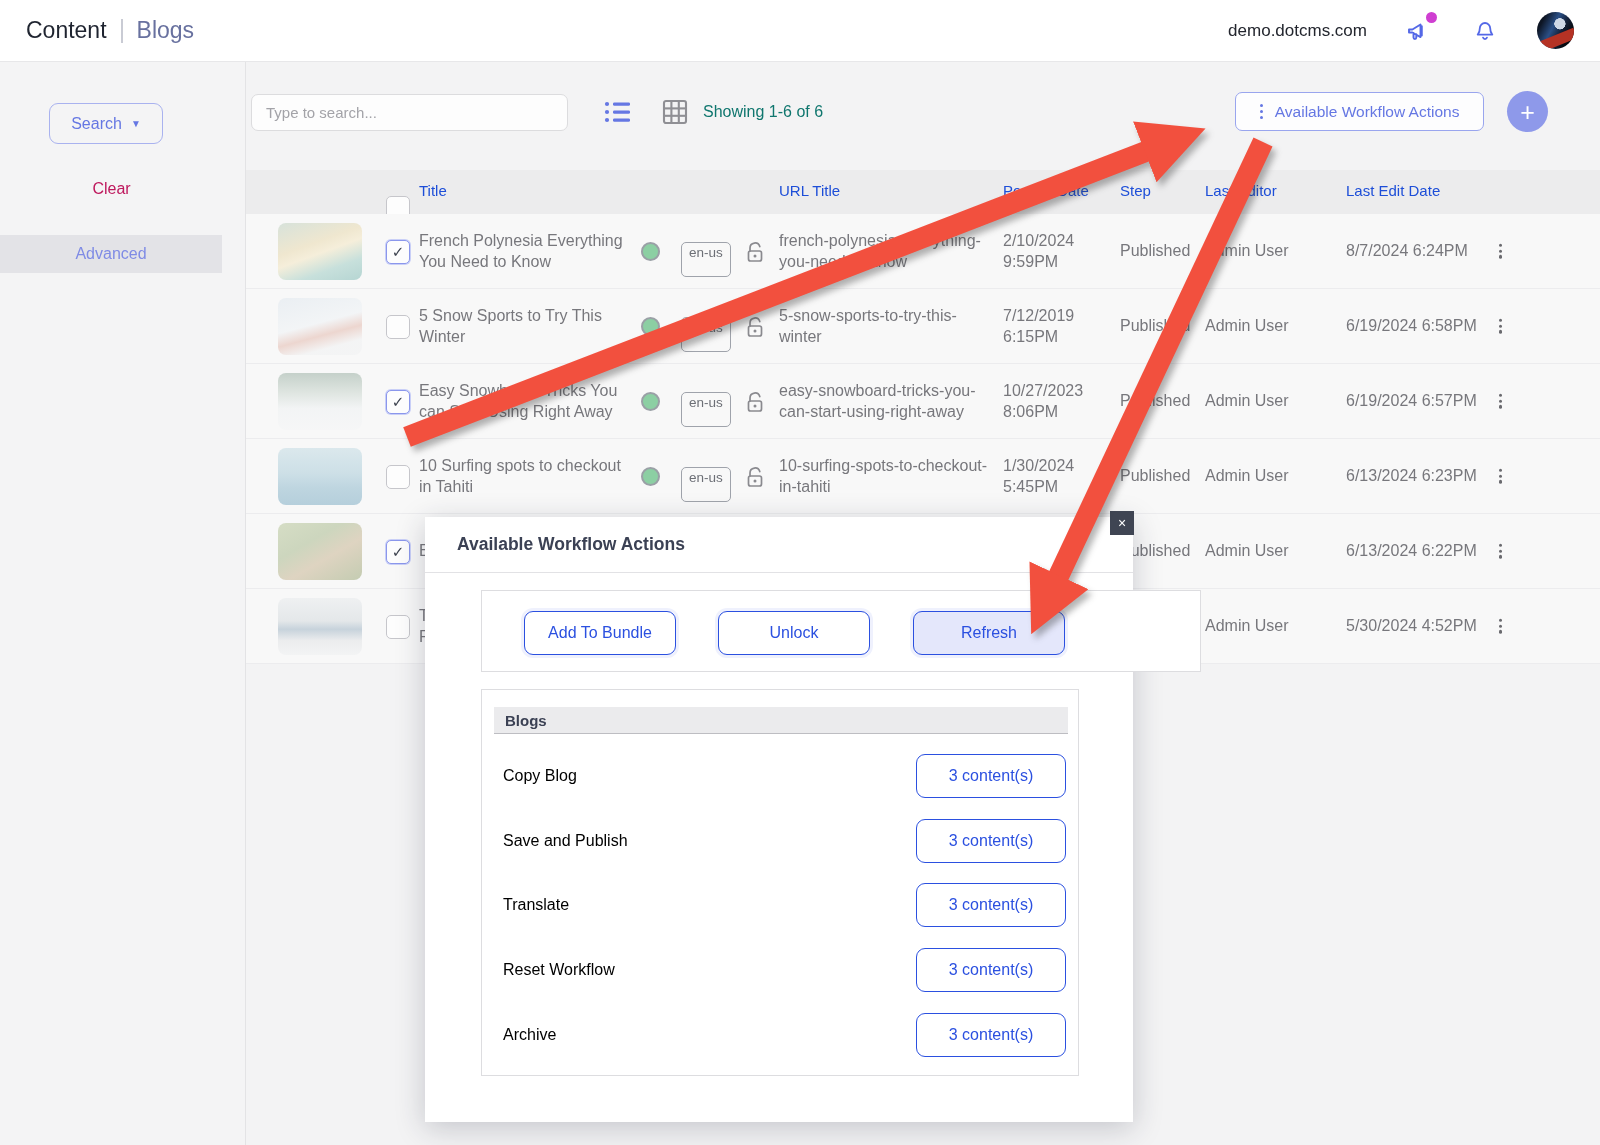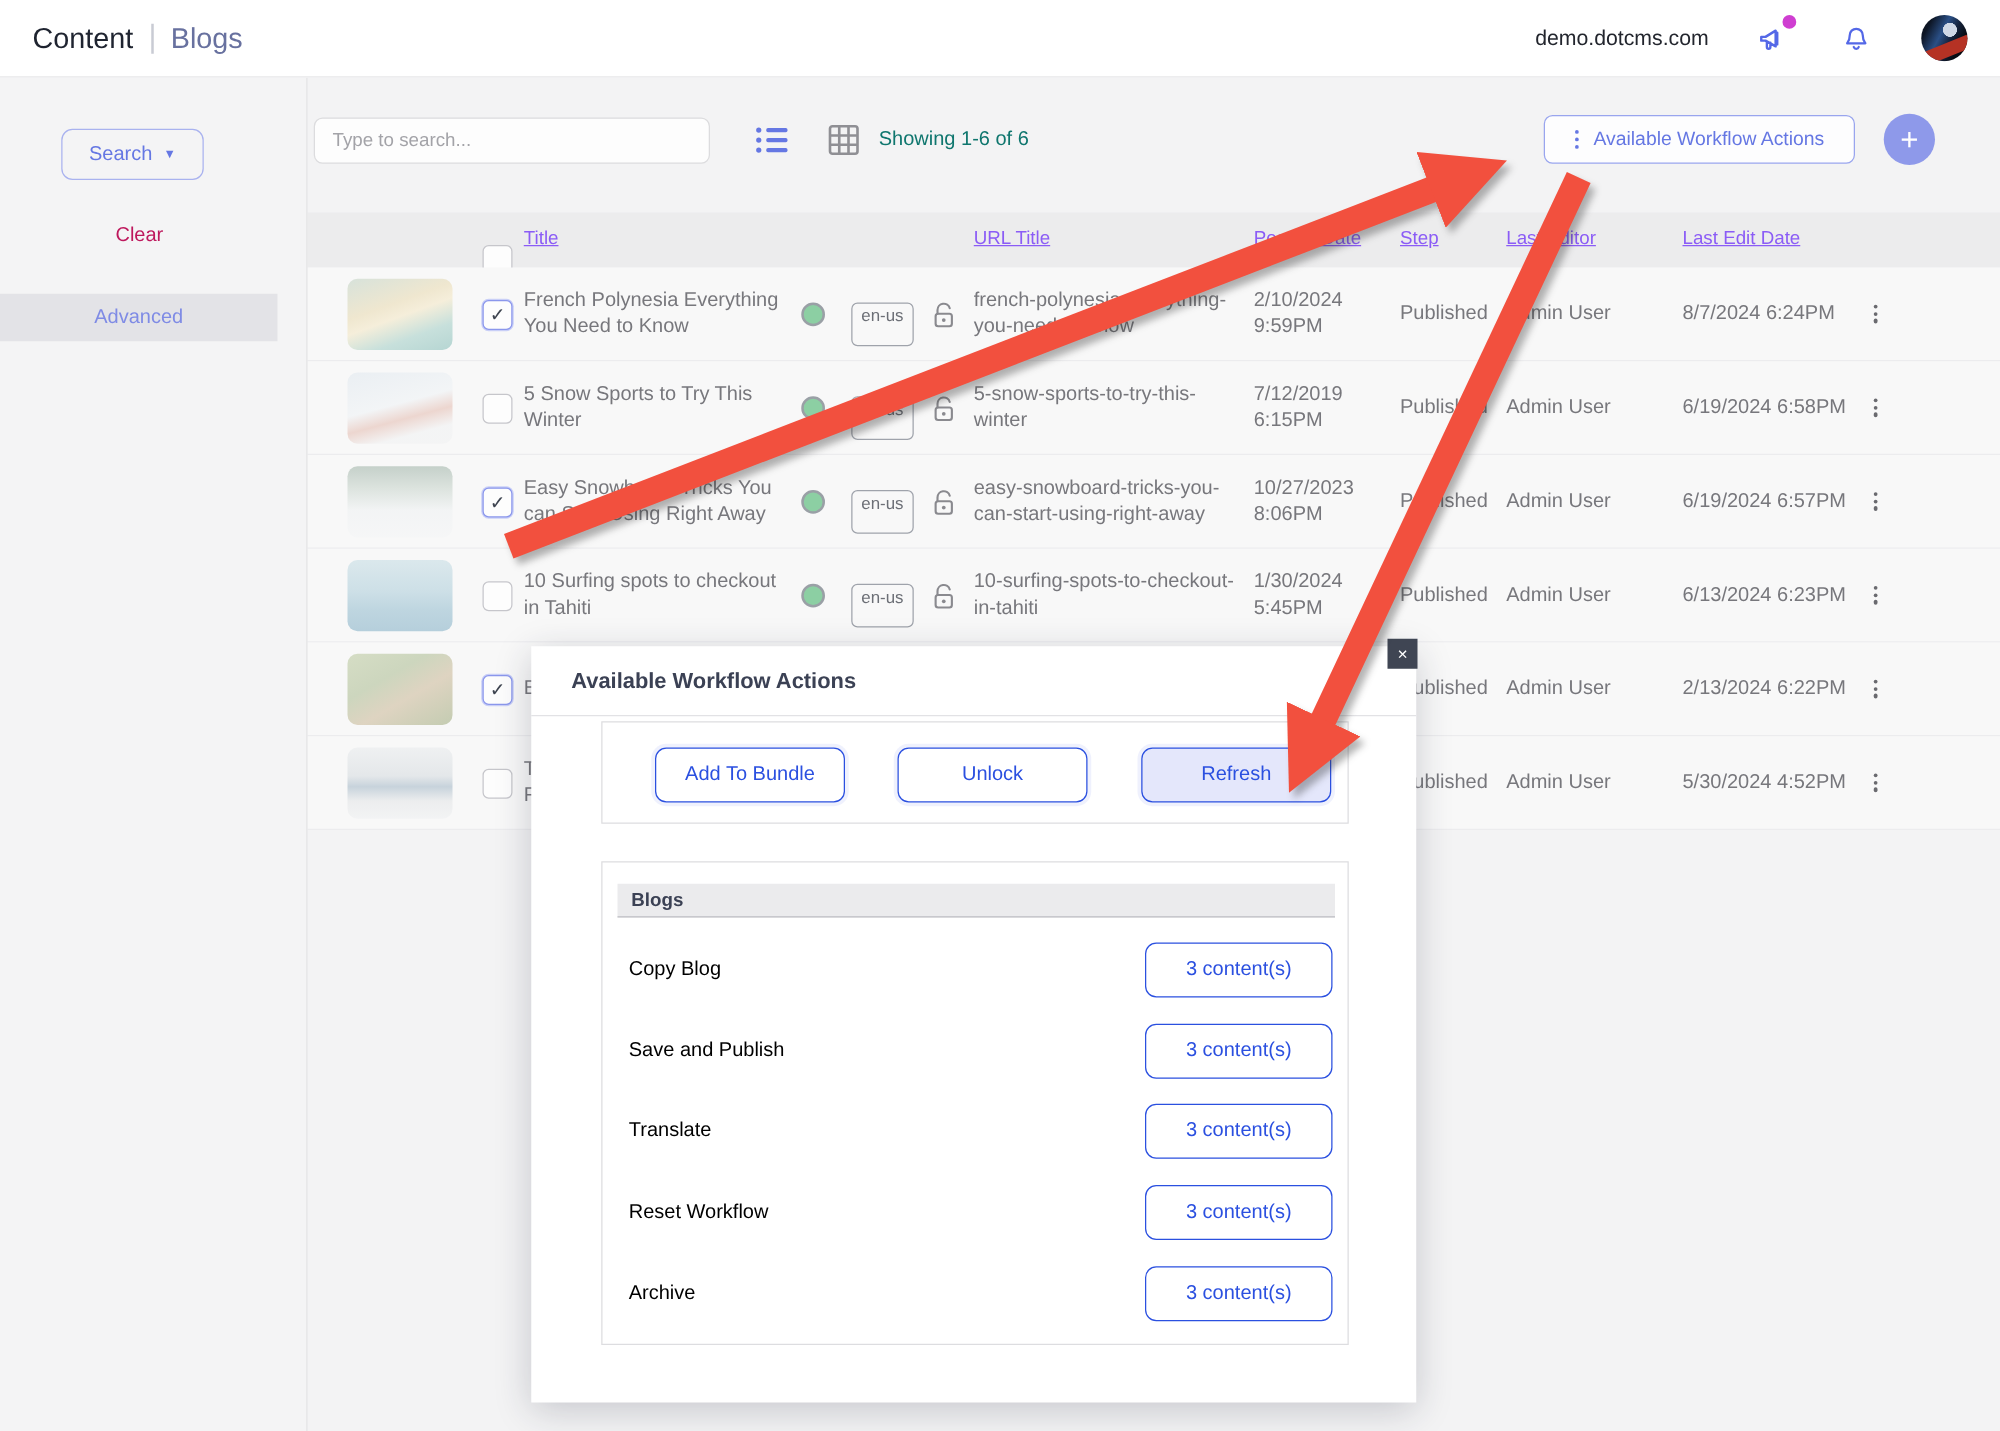--- a/index.html
+++ b/index.html
@@ -53,21 +53,21 @@
     font-size:15.5px; display:flex; align-items:center; justify-content:center; gap:12px; cursor:pointer;
     font-family:inherit; z-index:3; }
   .kebab { display:flex; flex-direction:column; gap:2.5px; align-items:center; }
   .kebab i { width:3.2px; height:3.2px; border-radius:50%; background:currentColor; display:block; }
   .add-btn { position:absolute; left:1507px; top:91px; width:41px; height:41px; border-radius:50%;
     background:#8e99ea; border:none; color:#fff; font-size:25px; line-height:38px; cursor:pointer;
     display:flex; align-items:center; justify-content:center; z-index:3; font-family:inherit; }
   
   .listing { position:absolute; left:223px; top:170px; width:1377px; z-index:2; }
   .t-head { position:relative; height:44px; background:#ececed; }
-  .t-head .col { position:absolute; top:12px; font-size:15px; color:#8b5cf6; text-decoration:underline; cursor:pointer; }
+  .t-head .col { position:absolute; top:12px; font-size:15px; color:#1d4ed8; cursor:pointer; }
   .hd-cb { position:absolute; left:163px; top:10px; }
   .col-title { left:196px; } .col-url { left:556px; } .col-posting { left:780px; }
   .col-step { left:897px; } .col-editor { left:982px; } .col-editdate { left:1123px; }
   .t-row { position:relative; height:75px; background:#f8f8f8; border-bottom:1px solid #ececee; }
   .thumb { position:absolute; left:55px; top:9px; width:84px; height:57px; border-radius:8px; opacity:.55; }
   .cb { position:absolute; left:163px; top:26px; width:24px; height:24px; border-radius:5px;
     border:1.6px solid #c6c6cb; background:#fdfdfd; cursor:pointer;
     display:flex; align-items:center; justify-content:center; font-size:15px; color:#3e4450; }
   .cb[data-checked="true"] { border-color:#8b97ec; box-shadow:0 0 0 1px #c9cff7; }
   .cb[data-checked="true"]::after { content:"✓"; }
@@ -92,21 +92,21 @@
   .th-5 { background:linear-gradient(150deg,#b9c79b 0%,#a9ba8e 35%,#c9b694 60%,#99a878 100%); }
   .th-6 { background:linear-gradient(180deg,#e7eaec 0%,#d4dade 40%,#9fb4c4 55%,#e2e4e6 75%,#eef0f1 100%); }
   
   .modal { position:absolute; left:425px; top:517px; width:708px; height:605px; background:#fff;
     box-shadow:0 6px 28px rgba(30,35,60,.22); z-index:40; }
   .modal-header { position:relative; height:56px; border-bottom:1px solid #e2e2e5;
     display:flex; align-items:center; padding-left:32px; }
   .modal-title { font-size:17.5px; font-weight:bold; color:#3b4154; }
   .modal-close { position:absolute; left:685px; top:-6px; width:24px; height:24px; background:#3f4553;
     color:#fff; font-size:14px; display:flex; align-items:center; justify-content:center; cursor:pointer; z-index:41; }
-  .action-bar-box { position:absolute; left:56px; top:60px; width:598px; height:82px;
+  .action-bar-box { position:absolute; left:56px; top:73px; width:720px; height:82px;
     border:1px solid #dddde0; background:#fff; }
   .pill-btn { position:absolute; top:20px; height:44px; width:152px; border:1.6px solid #2b50e0;
     border-radius:9px; background:#fff; color:#2b50e0; font-size:16px; cursor:pointer;
     font-family:inherit; box-shadow:0 0 0 3px rgba(99,118,240,.10); }
   .btn-bundle { left:42px; } .btn-unlock { left:236px; }
   .btn-refresh { left:431px; background:#e4e7fb; }
   .group-box { position:absolute; left:56px; top:172px; width:598px; height:387px; border:1px solid #dddde0; background:#fff; }
   .group-bar { position:absolute; left:12px; top:17px; width:574px; height:27px; background:#ebebed;
     border-bottom:1px solid #bdbdc2; display:flex; align-items:center; padding-left:11px; }
   .group-bar span { font-size:15px; font-weight:bold; color:#3b4154; }
@@ -299,21 +299,21 @@
         <i></i>
       </span>
   </div>
 
   <div class="t-row">
     <span class="thumb th-5"></span>
     <span class="cb" data-checked="true"></span>
     <span class="cell c-title">E</span>
     <span class="cell c-step">Published</span>
     <span class="cell c-editor">Admin User</span>
-    <span class="cell c-editdate">2/13/2024 6:22PM</span>
+    <span class="cell c-editdate">6/13/2024 6:22PM</span>
     <span class="kebab c-kebab" style="position:absolute">
         <i></i>
         <i></i>
         <i></i>
       </span>
   </div>
 
   <div class="t-row">
     <span class="thumb th-6"></span>
     <span class="cb" data-checked="false"></span>

